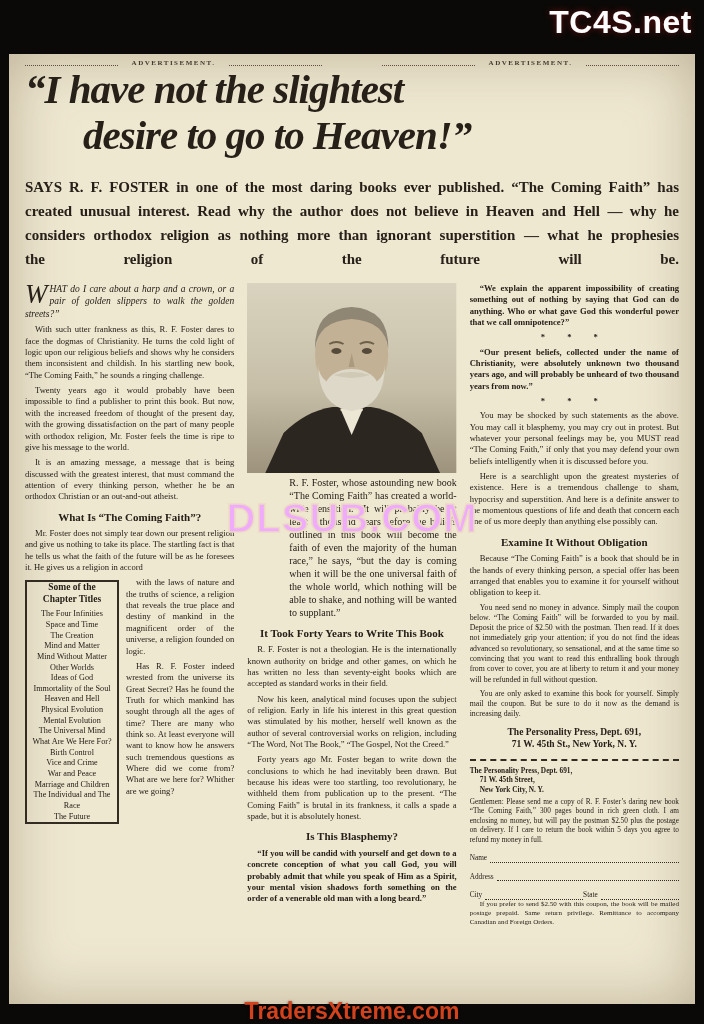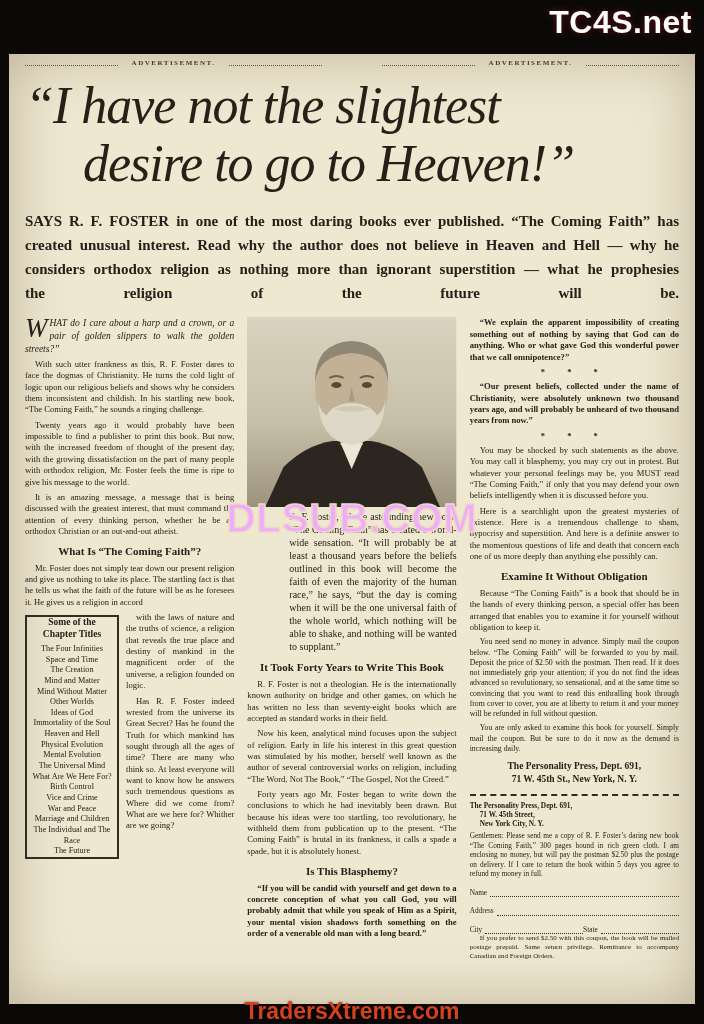--- a/index.html
+++ b/index.html
@@ -18,21 +18,21 @@
   
   .page{position:absolute;top:54px;left:9px;width:686px;height:950px;background:#efe8d1;
         padding:6px 16px 8px;box-sizing:border-box;overflow:hidden;
         box-shadow:inset 0 0 60px rgba(96,74,43,.35);}
 
   .ad-row{display:flex;gap:60px;}
   .ad-cell{flex:1;display:flex;align-items:center;gap:14px;}
   .ad-label{font:700 7px/1 "Liberation Serif",serif;letter-spacing:1.5px;color:#433a2d;}
   .dots{flex:1;border-bottom:1px dotted #5a4f3e;height:4px;}
 
-  .headline{font-style:italic;font-weight:400;font-size:52px;line-height:1.12;margin-top:10px;letter-spacing:-1px;}
+  .headline{font-style:italic;font-weight:700;font-size:41px;line-height:1.12;letter-spacing:-1px;}
   .headline .l2{padding-left:58px;}
 
   .lede{margin-top:16px;font-weight:700;font-size:15px;line-height:1.6;text-align:justify;
         text-align-last:justify;word-spacing:3px;}
 
   .cols{display:flex;gap:13px;margin-top:12px;}
   .col{flex:1;min-width:0;font-size:8.6px;line-height:1.32;text-align:justify;}
   .col p{margin:0 0 4px;text-indent:10px;}
   .intro{font-style:italic;font-size:9.5px;text-indent:0 !important;}
   .dropcap{float:left;font-size:27px;line-height:22px;padding-right:2px;font-style:italic;}

